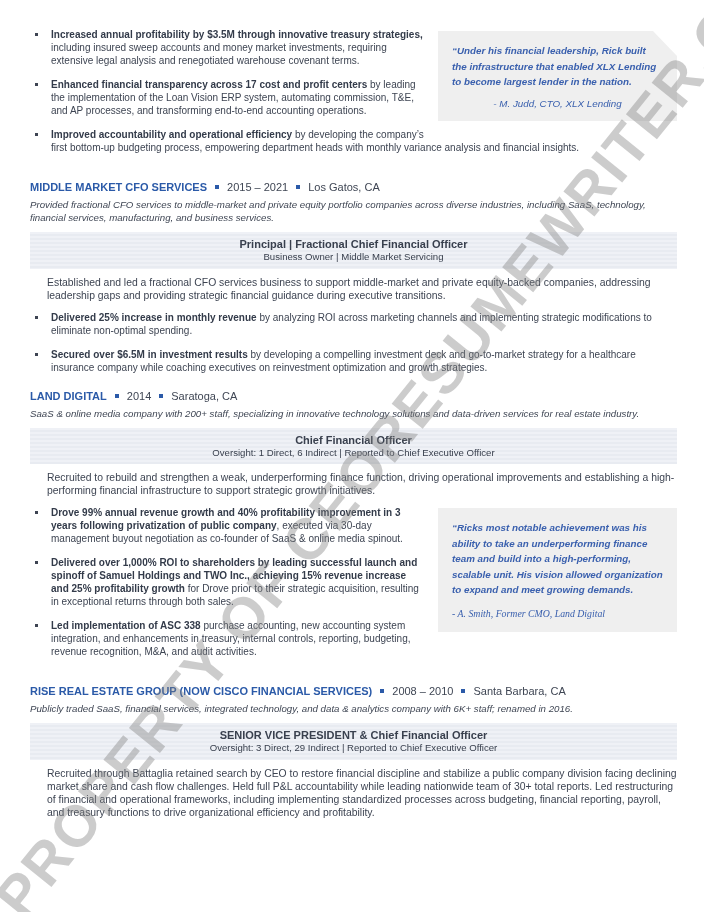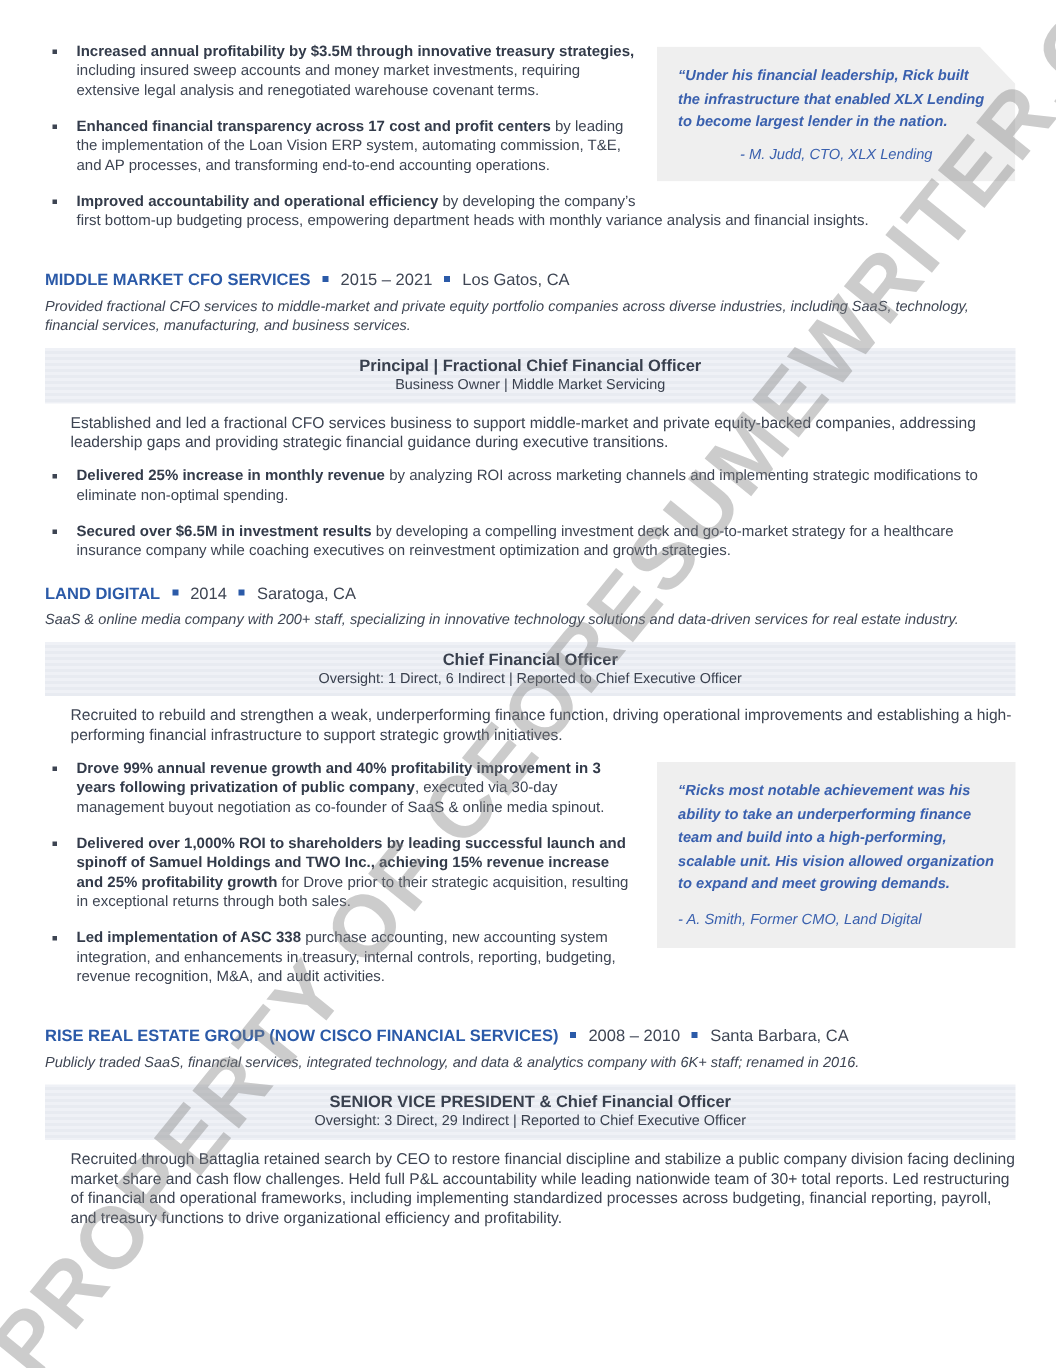--- a/index.html
+++ b/index.html
@@ -83,21 +83,21 @@
     </h2>
     <p class="desc">SaaS &amp; online media company with 200+ staff, specializing in innovative technology solutions and data-driven services for real estate industry.</p>
     <div class="titlebox">
       <div class="t1">Chief Financial Officer</div>
       <div class="t2">Oversight: 1 Direct, 6 Indirect | Reported to Chief Executive Officer</div>
     </div>
     <p class="para">Recruited to rebuild and strengthen a weak, underperforming finance function, driving operational improvements and establishing a high-performing financial infrastructure to support strategic growth initiatives.</p>
     <div class="flow clearfix">
       <aside class="quote" style="margin-top:2px;line-height:15.6px;">
         <div>“Ricks most notable achievement was his ability to take an underperforming finance team and build into a high-performing, scalable unit. His vision allowed organization to expand and meet growing demands.</div>
-        <div class="attr" style="margin-top:8px;">- A. Smith, Former CMO, Land Digital</div>
+        <div class="attr" style="margin-top:8px;font-family:Liberation Serif, serif;">- A. Smith, Former CMO, Land Digital</div>
       </aside>
       <ul class="blist">
         <li><span class="b">Drove 99% annual revenue growth and 40% profitability improvement in 3 years following privatization of public company</span><span>, executed via 30-day management buyout negotiation as co-founder of SaaS &amp; online media spinout.</span></li>
         <li><span class="b">Delivered over 1,000% ROI to shareholders by leading successful launch and spinoff of Samuel Holdings and TWO Inc., achieving 15% revenue increase and 25% profitability growth</span><span> for Drove prior to their strategic acquisition, resulting in exceptional returns through both sales.</span></li>
         <li><span class="b">Led implementation of ASC 338</span><span> purchase accounting, new accounting system integration, and enhancements in treasury, internal controls, reporting, budgeting, revenue recognition, M&amp;A, and audit activities.</span></li>
       </ul>
     </div>
   </section>
 
   <section>

